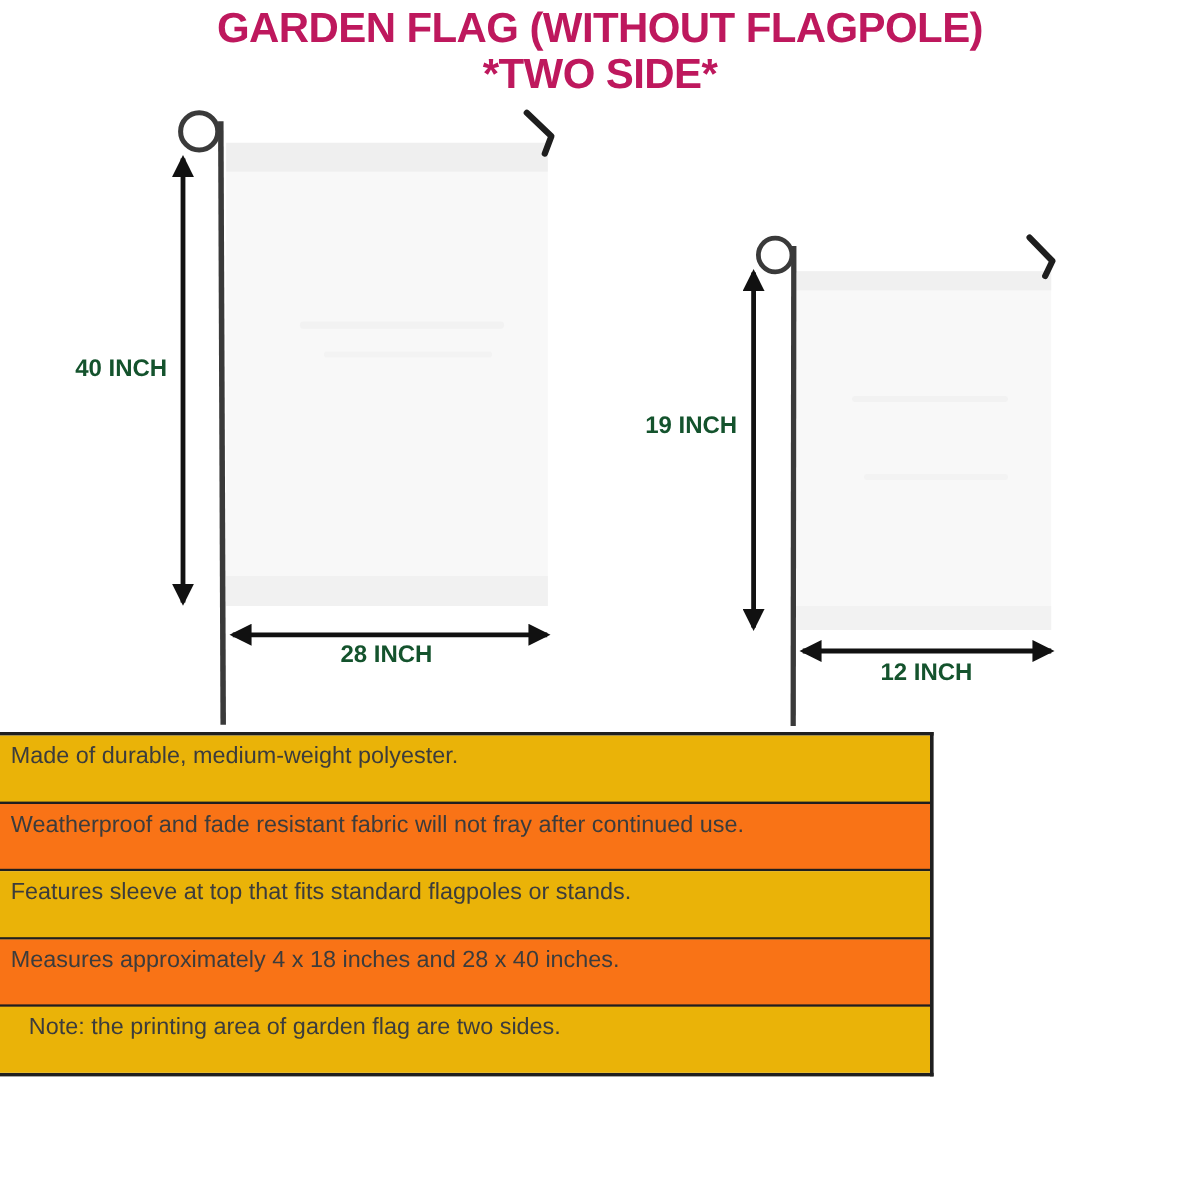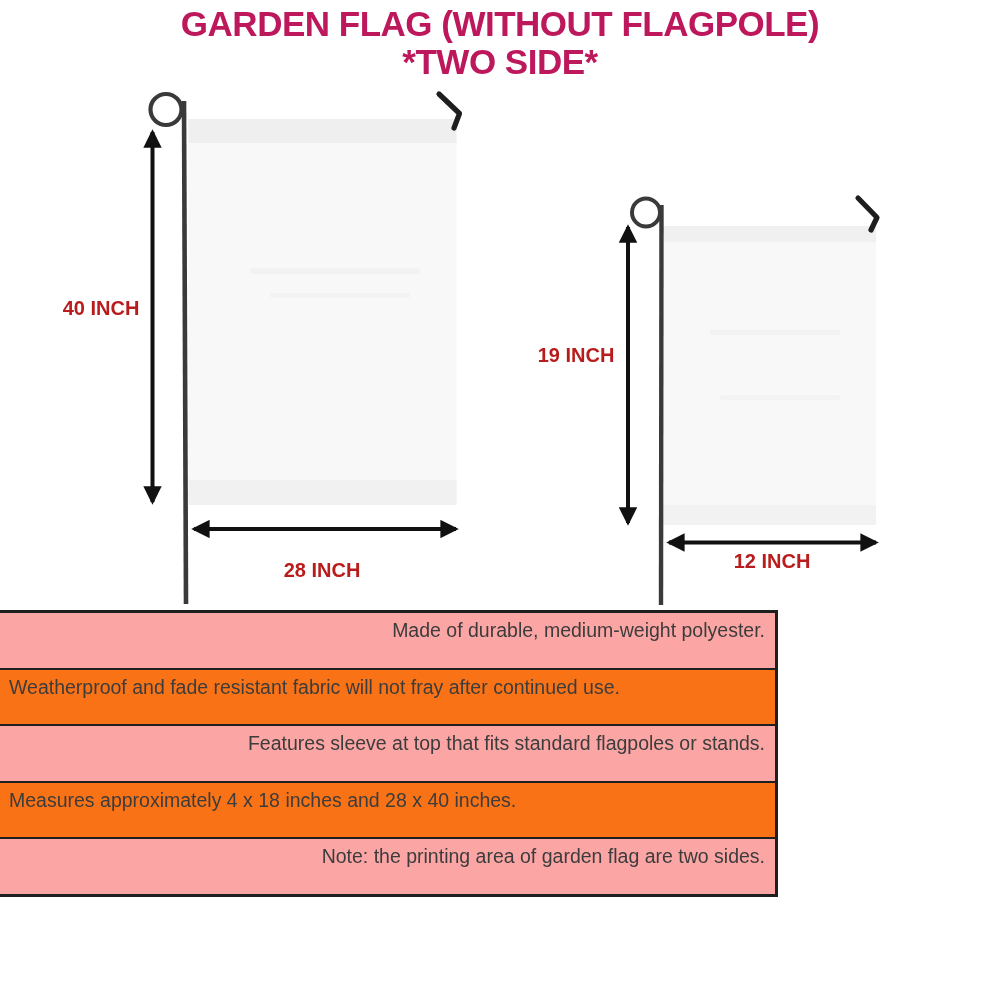--- a/index.html
+++ b/index.html
@@ -11,36 +11,36 @@
   .title-block{
     position:absolute;top:5px;left:0;width:1000px;text-align:center;
     color:#be185d;font-weight:700;letter-spacing:-0.5px;
   }
   .title-line{font-size:35px;line-height:38px;}
   
   #diagram{position:absolute;top:0;left:0;}
   
   .dim-label{
     position:absolute;transform:translate(-50%,-50%);
-    font-size:20px;font-weight:700;color:#b91c1c;white-space:nowrap;
+    font-size:20px;font-weight:700;color:#14532d;white-space:nowrap;
   }
   
   .features{
     position:absolute;left:0;top:610px;width:778px;height:287px;
     display:flex;flex-direction:column;
     border-top:3px solid #1f1f1f;border-bottom:3px solid #1f1f1f;
     border-right:3px solid #1f1f1f;box-sizing:border-box;
   }
   .feature-row{
     flex:1;box-sizing:border-box;padding:5px 10px 0 9px;
     font-size:19.5px;line-height:1.25;color:#3c3c3c;background:#f97316;
     border-bottom:2px solid #1f1f1f;
   }
   .feature-row:last-child{border-bottom:none;padding-left:24px;}
-  .feature-row.shaded{background:#fca5a5;text-align:right;}
+  .feature-row.shaded{background:#eab308;}
 </style>
 </head>
 <body>
 
 <div id="stage">
 
   <svg id="diagram" width="1000" height="612" viewBox="0 0 1000 612">
     <defs>
       <marker id="ah" viewBox="0 0 10 10" refX="8.5" refY="5" markerWidth="4.6" markerHeight="4.6" orient="auto-start-reverse">
         <path d="M0,0 L10,5 L0,10 z" fill="#111111"></path>
@@ -81,21 +81,21 @@
       <line x1="669" y1="542.5" x2="876" y2="542.5" stroke="#111111" stroke-width="4" marker-start="url(#ah)" marker-end="url(#ah)"></line>
     </g>
   </svg>
 
   <div class="title-block">
     <div class="title-line">GARDEN FLAG (WITHOUT FLAGPOLE)</div>
     <div class="title-line">*TWO SIDE*</div>
   </div>
 
   <div class="dim-label" style="left:101px;top:308px;">40 INCH</div>
-  <div class="dim-label" style="left:322px;top:546px;margin-top:24px;">28 INCH</div>
+  <div class="dim-label" style="left:322px;top:546px;">28 INCH</div>
   <div class="dim-label" style="left:576px;top:355px;">19 INCH</div>
   <div class="dim-label" style="left:772px;top:561px;">12 INCH</div>
 
   <div class="features">
     <div class="feature-row shaded">Made of durable, medium-weight polyester.</div>
     <div class="feature-row">Weatherproof and fade resistant fabric will not fray after continued use.</div>
     <div class="feature-row shaded">Features sleeve at top that fits standard flagpoles or stands.</div>
     <div class="feature-row">Measures approximately 4 x 18 inches and 28 x 40 inches.</div>
     <div class="feature-row shaded">Note: the printing area of garden flag are two sides.</div>
   </div>

